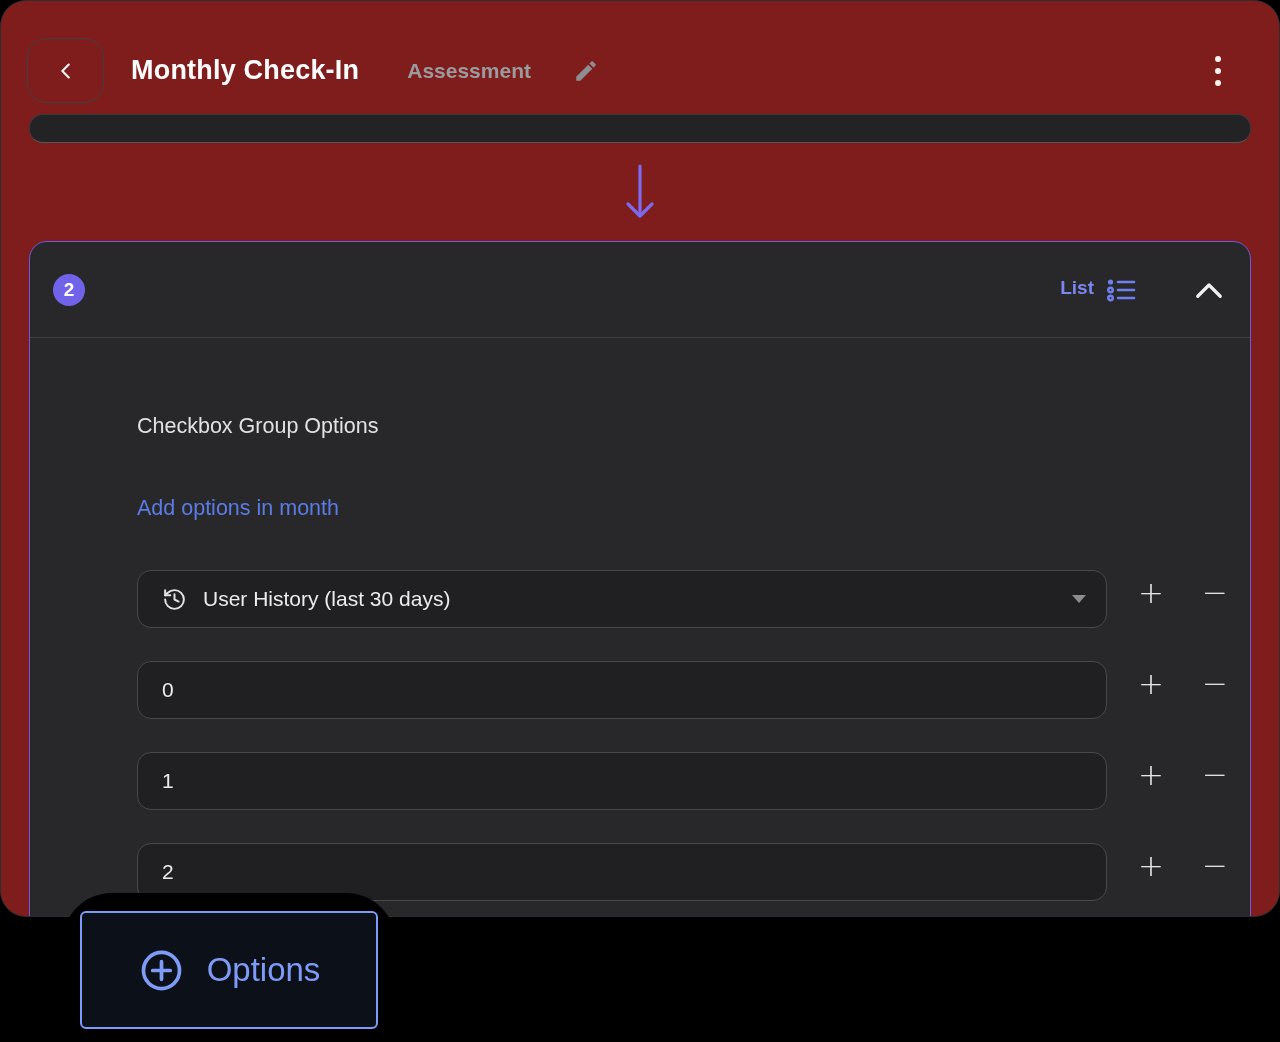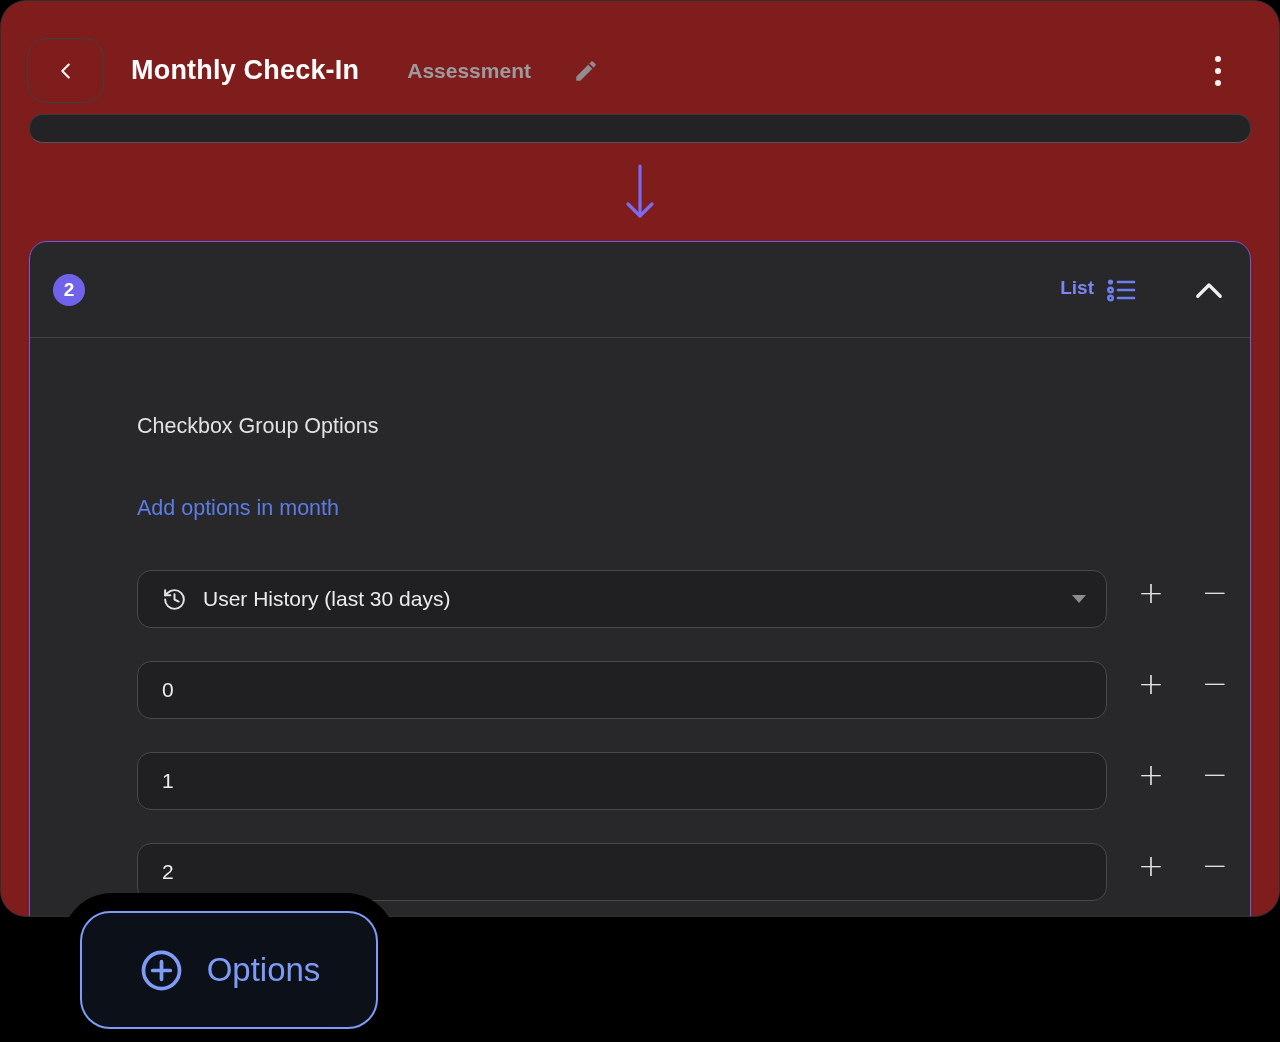--- a/index.html
+++ b/index.html
@@ -144,21 +144,21 @@
 
   
   .fab-halo {
     position:absolute; left:62px; top:893px;
     padding:18px; background:#000; border-radius:50px;
   }
   .options-fab {
     width:298px; height:118px;
     background:#0c1018;
     border:2px solid #7e9bf7;
-    border-radius:30px;
+    border-radius:6px;
     display:flex; align-items:center; justify-content:center; gap:22px;
     color:#7e9bf7;
     font-family:"Liberation Sans", sans-serif;
     font-size:33px; font-weight:500;
     cursor:pointer;
   }
 
   svg { display:block; }
 </style>
 </head>

